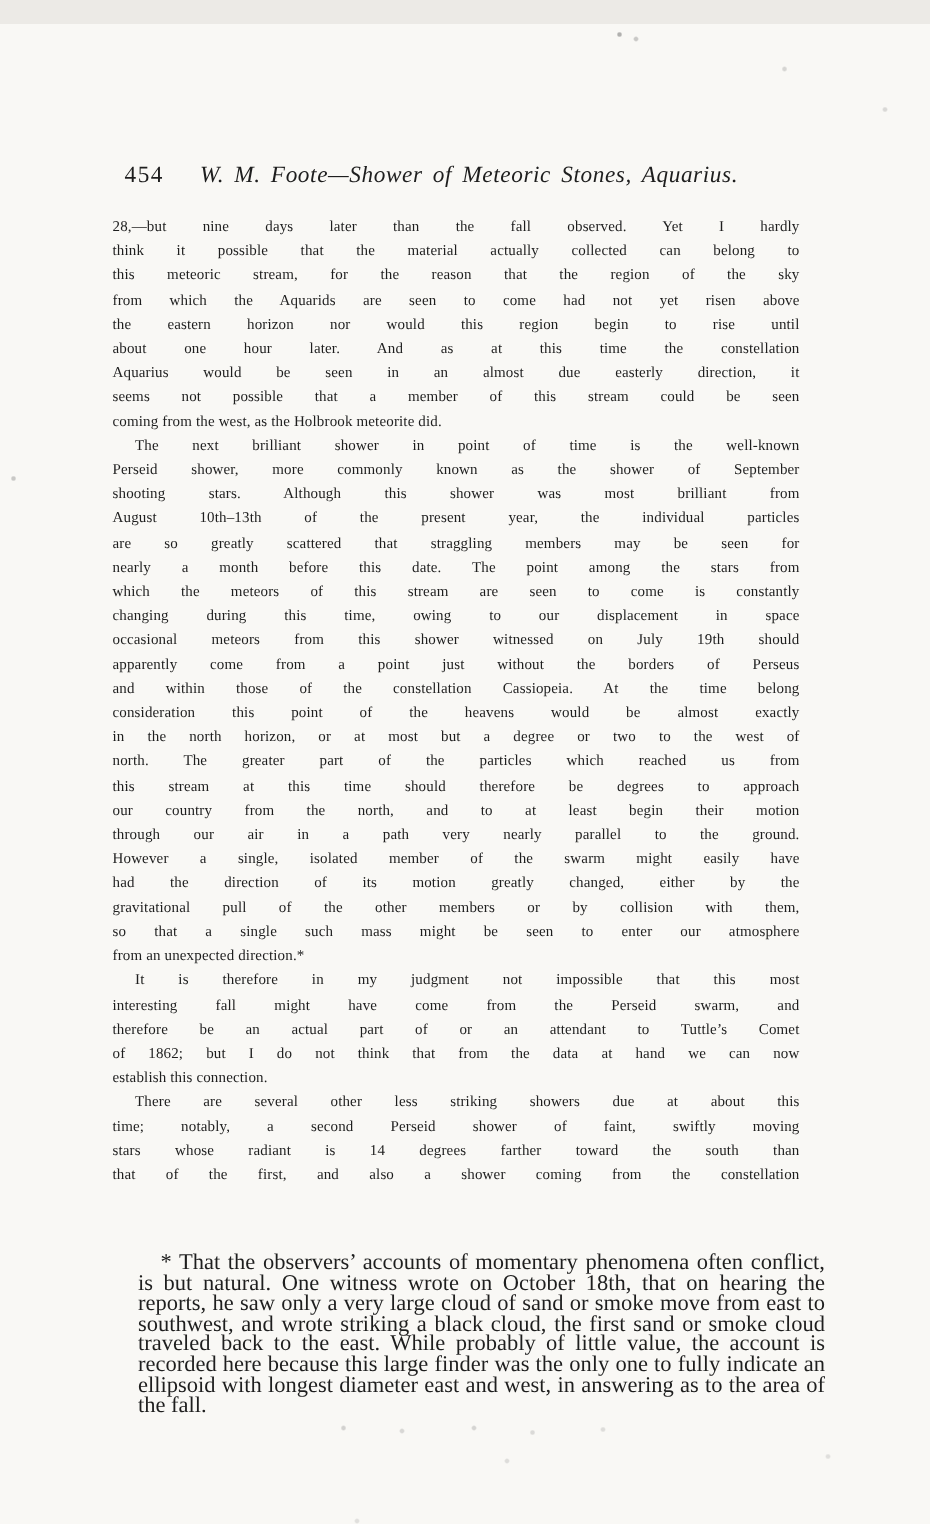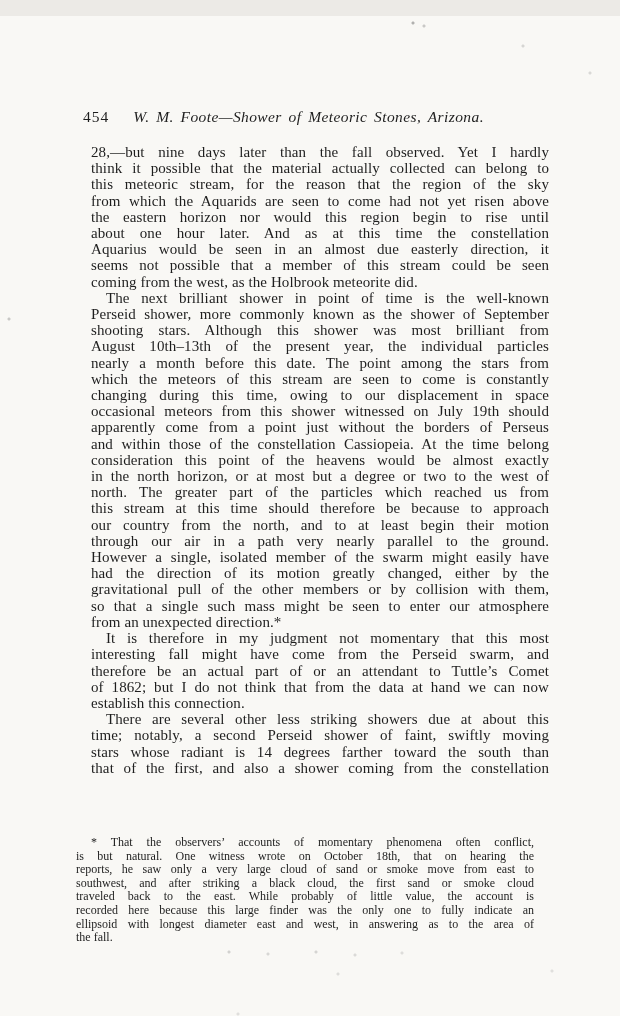--- a/index.html
+++ b/index.html
@@ -47,32 +47,32 @@
   }
   .head-title {
     margin-left: 24px;
     font-style: italic;
     letter-spacing: 0.4px;
     word-spacing: 2.5px;
   }
   .body-text {
     position: absolute;
     top: 128px;
-    left: 91px;
+    left: 75px;
     width: 458px;
-    font-size: 15px;
+    font-size: 10px;
     line-height: 16.2px;
     letter-spacing: 0.1px;
   }
   .footnote {
     position: absolute;
     top: 820px;
-    left: 76px;
+    left: 92px;
     width: 458px;
-    font-size: 12px;
+    font-size: 15px;
     line-height: 13.6px;
   }
   .line {
     text-align: justify;
     text-align-last: justify;
   }
   .line.endpara {
     text-align-last: left;
   }
   .line.indent {
@@ -80,77 +80,78 @@
   }
   .paragraph { margin: 0; }
 </style>
 </head>
 <body>
 
 <div class="page">
 
   <header class="running-header">
     <span class="pagenum">454</span>
-    <span class="head-title">W. M. Foote—Shower of Meteoric Stones, Arizona.</span>
+    <span class="head-title">W. M. Foote—Shower of Meteoric Stones, Aquarius.</span>
   </header>
 
   <main class="body-text" id="body-text">
       <div class="paragraph">
         <div class="line">28,—but nine days later than the fall observed.  Yet I hardly</div>
         <div class="line">think it possible that the material actually collected can belong to</div>
         <div class="line">this meteoric stream, for the reason that the region of the sky</div>
         <div class="line">from which the Aquarids are seen to come had not yet risen above</div>
         <div class="line">the eastern horizon nor would this region begin to rise until</div>
         <div class="line">about one hour later.  And as at this time the constellation</div>
         <div class="line">Aquarius would be seen in an almost due easterly direction, it</div>
         <div class="line">seems not possible that a member of this stream could be seen</div>
         <div class="line endpara">coming from the west, as the Holbrook meteorite did.</div>
       </div>
       <div class="paragraph">
         <div class="line indent">The next brilliant shower in point of time is the well-known</div>
         <div class="line">Perseid shower, more commonly known as the shower of September</div>
         <div class="line">shooting stars.  Although this shower was most brilliant from</div>
         <div class="line">August 10th–13th of the present year, the individual particles</div>
+        <div class="line">are so greatly scattered that straggling members may be seen for</div>
         <div class="line">nearly a month before this date.  The point among the stars from</div>
         <div class="line">which the meteors of this stream are seen to come is constantly</div>
         <div class="line">changing during this time, owing to our displacement in space</div>
         <div class="line">occasional meteors from this shower witnessed on July 19th should</div>
         <div class="line">apparently come from a point just without the borders of Perseus</div>
         <div class="line">and within those of the constellation Cassiopeia.  At the time belong</div>
         <div class="line">consideration this point of the heavens would be almost exactly</div>
         <div class="line">in the north horizon, or at most but a degree or two to the west of</div>
         <div class="line">north.  The greater part of the particles which reached us from</div>
-        <div class="line">this stream at this time should therefore be because to approach</div>
+        <div class="line">this stream at this time should therefore be degrees to approach</div>
         <div class="line">our country from the north, and to at least begin their motion</div>
         <div class="line">through our air in a path very nearly parallel to the ground.</div>
         <div class="line">However a single, isolated member of the swarm might easily have</div>
         <div class="line">had the direction of its motion greatly changed, either by the</div>
         <div class="line">gravitational pull of the other members or by collision with them,</div>
         <div class="line">so that a single such mass might be seen to enter our atmosphere</div>
         <div class="line endpara">from an unexpected direction.*</div>
       </div>
       <div class="paragraph">
-        <div class="line indent">It is therefore in my judgment not momentary that this most</div>
+        <div class="line indent">It is therefore in my judgment not impossible that this most</div>
         <div class="line">interesting fall might have come from the Perseid swarm, and</div>
         <div class="line">therefore be an actual part of or an attendant to Tuttle’s Comet</div>
         <div class="line">of 1862; but I do not think that from the data at hand we can now</div>
         <div class="line endpara">establish this connection.</div>
       </div>
       <div class="paragraph">
         <div class="line indent">There are several other less striking showers due at about this</div>
         <div class="line">time; notably, a second Perseid shower of faint, swiftly moving</div>
         <div class="line">stars whose radiant is 14 degrees farther toward the south than</div>
         <div class="line">that of the first, and also a shower coming from the constellation</div>
       </div>
     </main>
 
   <footer class="footnote" id="footnote">
       <div class="line indent">* That the observers’ accounts of momentary phenomena often conflict,</div>
       <div class="line">is but natural.  One witness wrote on October 18th, that on hearing the</div>
       <div class="line">reports, he saw only a very large cloud of sand or smoke move from east to</div>
-      <div class="line">southwest, and after striking a black cloud, the first sand or smoke cloud</div>
+      <div class="line">southwest, and wrote striking a black cloud, the first sand or smoke cloud</div>
       <div class="line">traveled back to the east.  While probably of little value, the account is</div>
       <div class="line">recorded here because this large finder was the only one to fully indicate an</div>
       <div class="line">ellipsoid with longest diameter east and west, in answering as to the area of</div>
       <div class="line endpara">the fall.</div>
     </footer>
 
 </div>
 
 </body></html>

